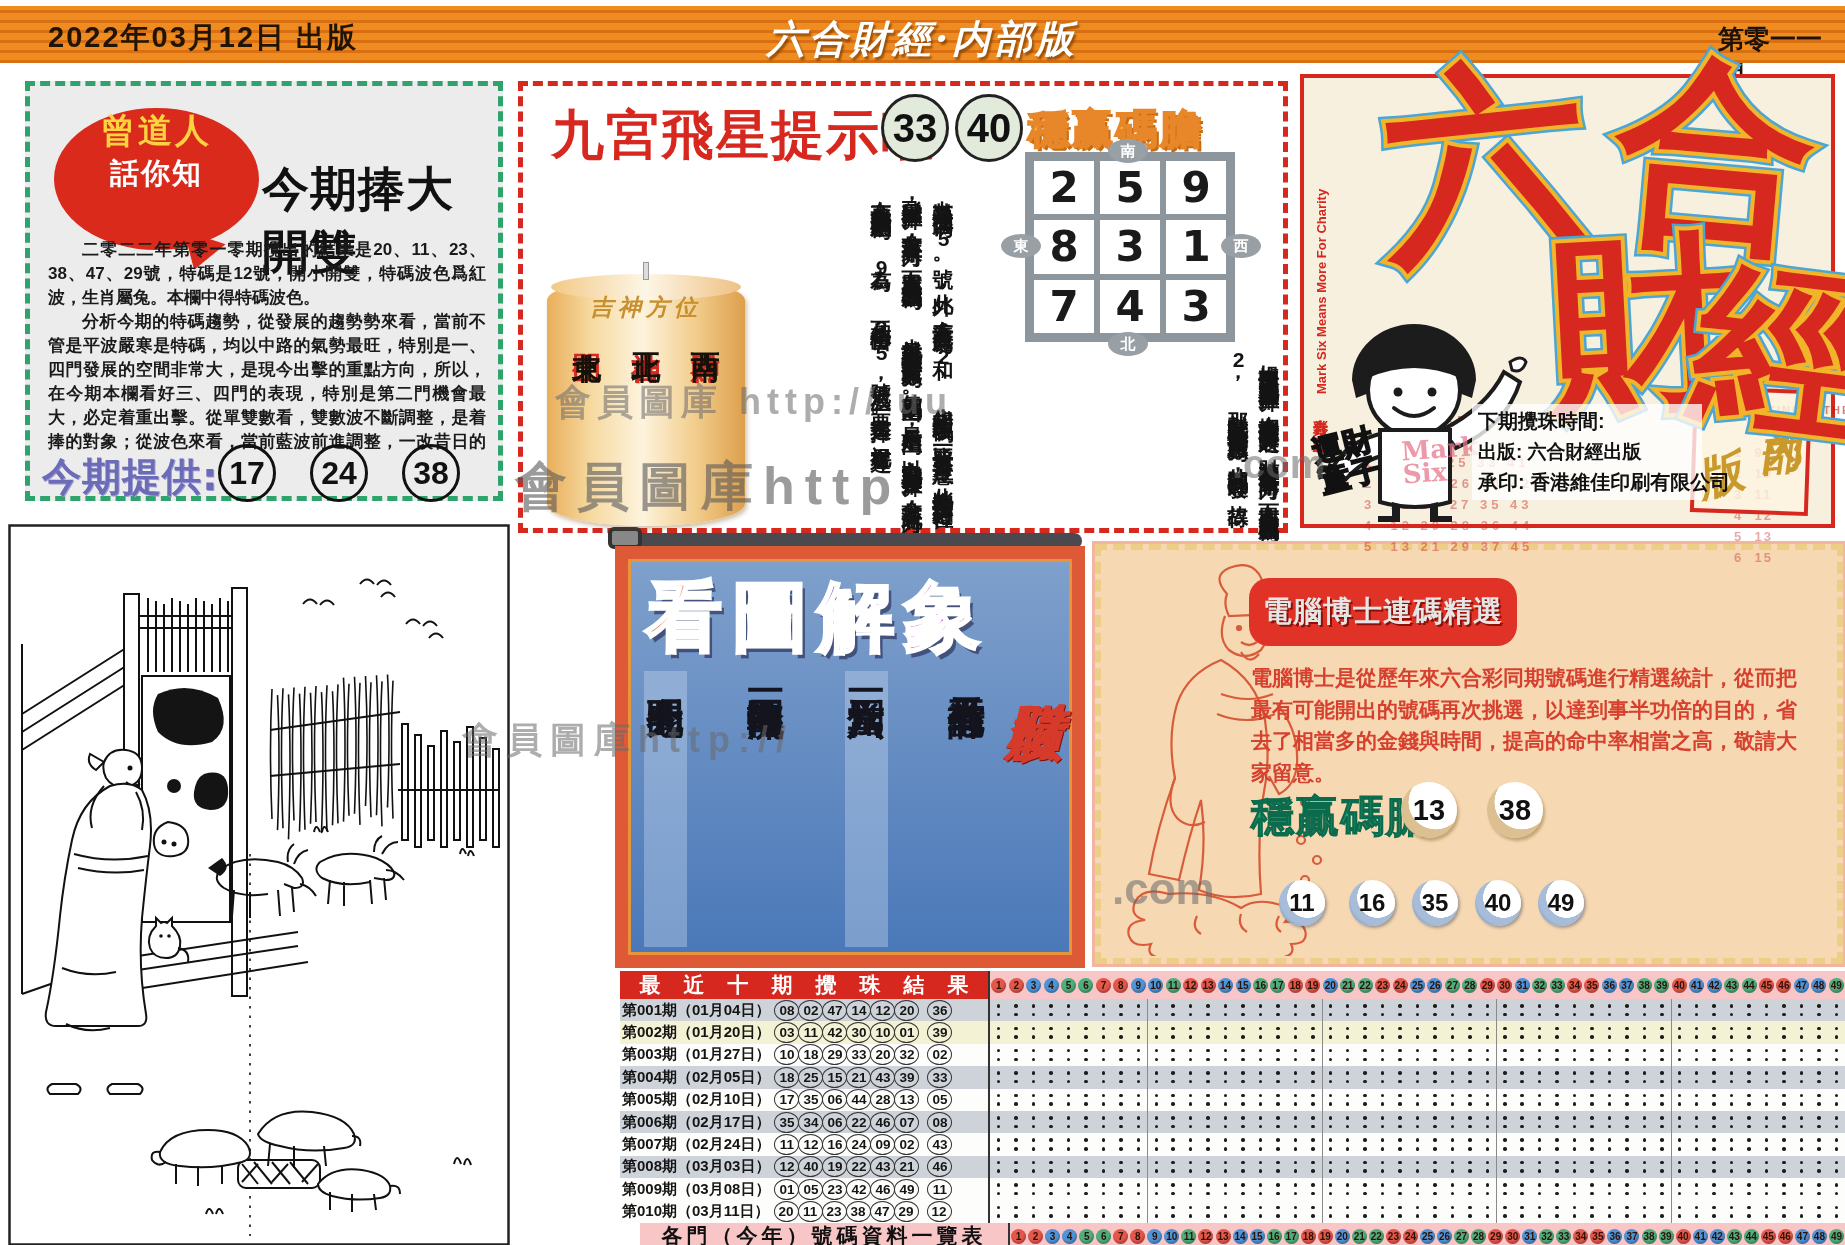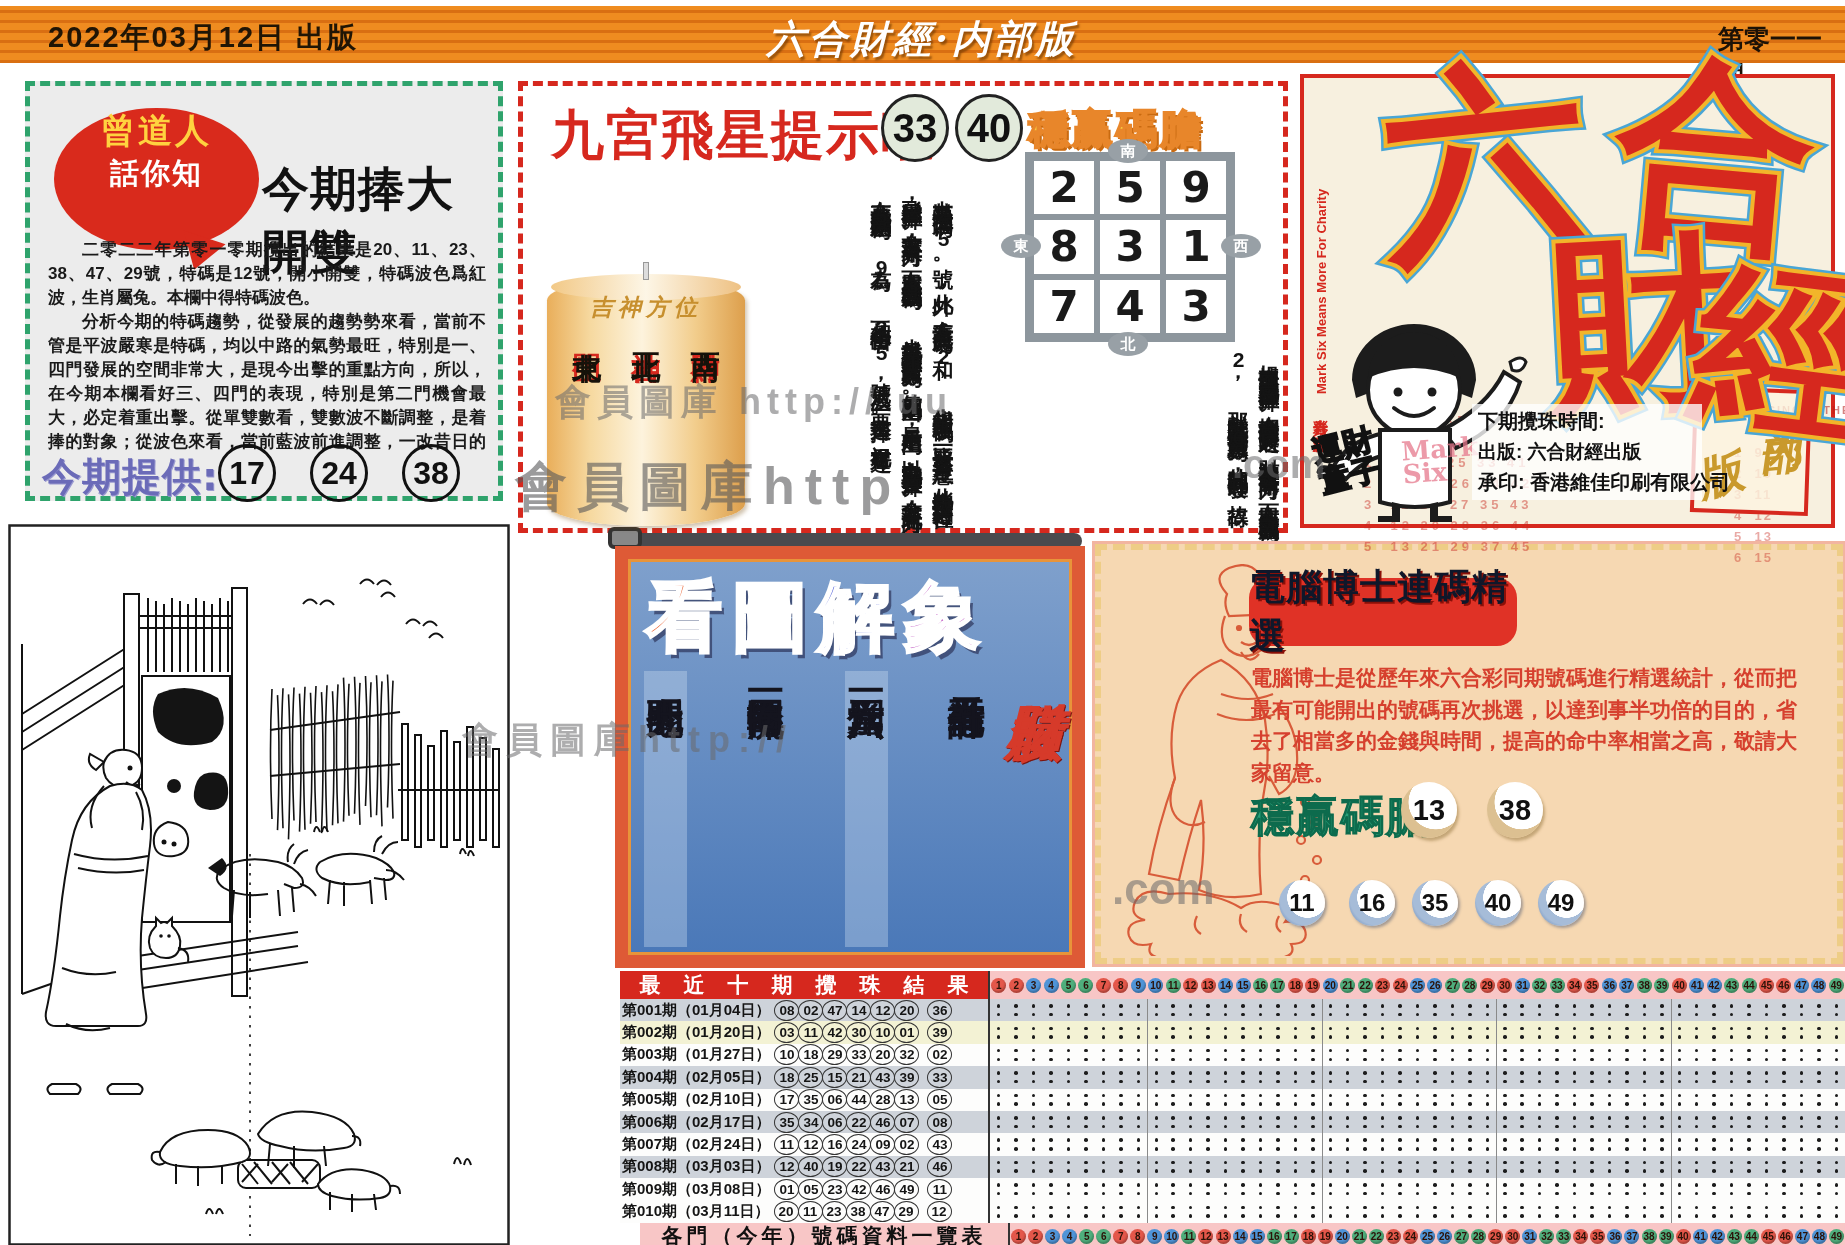--- a/index.html
+++ b/index.html
@@ -120,21 +120,21 @@
     font-weight:900;font-size:37px;color:#14141e;height:276px;line-height:1.15;}
   .pcol.shade{background:rgba(200,218,240,.38);}
   #picslogan{left:374px;top:98px;writing-mode:vertical-rl;text-orientation:upright;
     font-family:"DejaVu Serif",serif;font-style:italic;font-weight:900;font-size:58px;color:#d63a2a;
     height:290px;line-height:1.1;text-shadow:1px 1px 0 #7a1510;}
 
   
   #doc{left:1095px;top:538px;width:748px;height:420px;background:#f6d8b2;box-sizing:border-box;
     border:6px dashed #eecd86;outline:3px solid #f2b5a0;}
   #doctitle{left:148px;top:28px;width:268px;height:68px;background:#e03226;border-radius:20px;
-    display:flex;align-items:center;justify-content:center;font-size:36px;font-weight:900;color:#0f172a;
+    display:flex;align-items:center;justify-content:center;font-size:29px;font-weight:900;color:#e5e5e5;
     letter-spacing:1px;text-shadow:2px 2px 0 #8a1008;}
   #docbody{left:150px;top:112px;width:566px;font-size:21px;line-height:1.5;font-weight:bold;color:#d6402e;}
   #docstable{left:150px;top:238px;font-size:43px;font-weight:900;color:#28a078;
     -webkit-text-stroke:1px #0d6b4d;letter-spacing:2px;}
   .ballg{position:absolute;width:56px;height:56px;border-radius:50%;
     background:radial-gradient(circle at 62% 36%,#ffffff 0 54%,#dcc091 55% 74%,#a5854e);
     display:flex;align-items:center;justify-content:center;font-size:29px;font-weight:bold;color:#111;
     box-shadow:2px 3px 3px rgba(120,90,30,.4);}
   .ballb{position:absolute;width:46px;height:46px;border-radius:50%;
     background:radial-gradient(circle at 62% 38%,#ffffff 0 50%,#a6bcd8 51% 68%,#476ea6);

